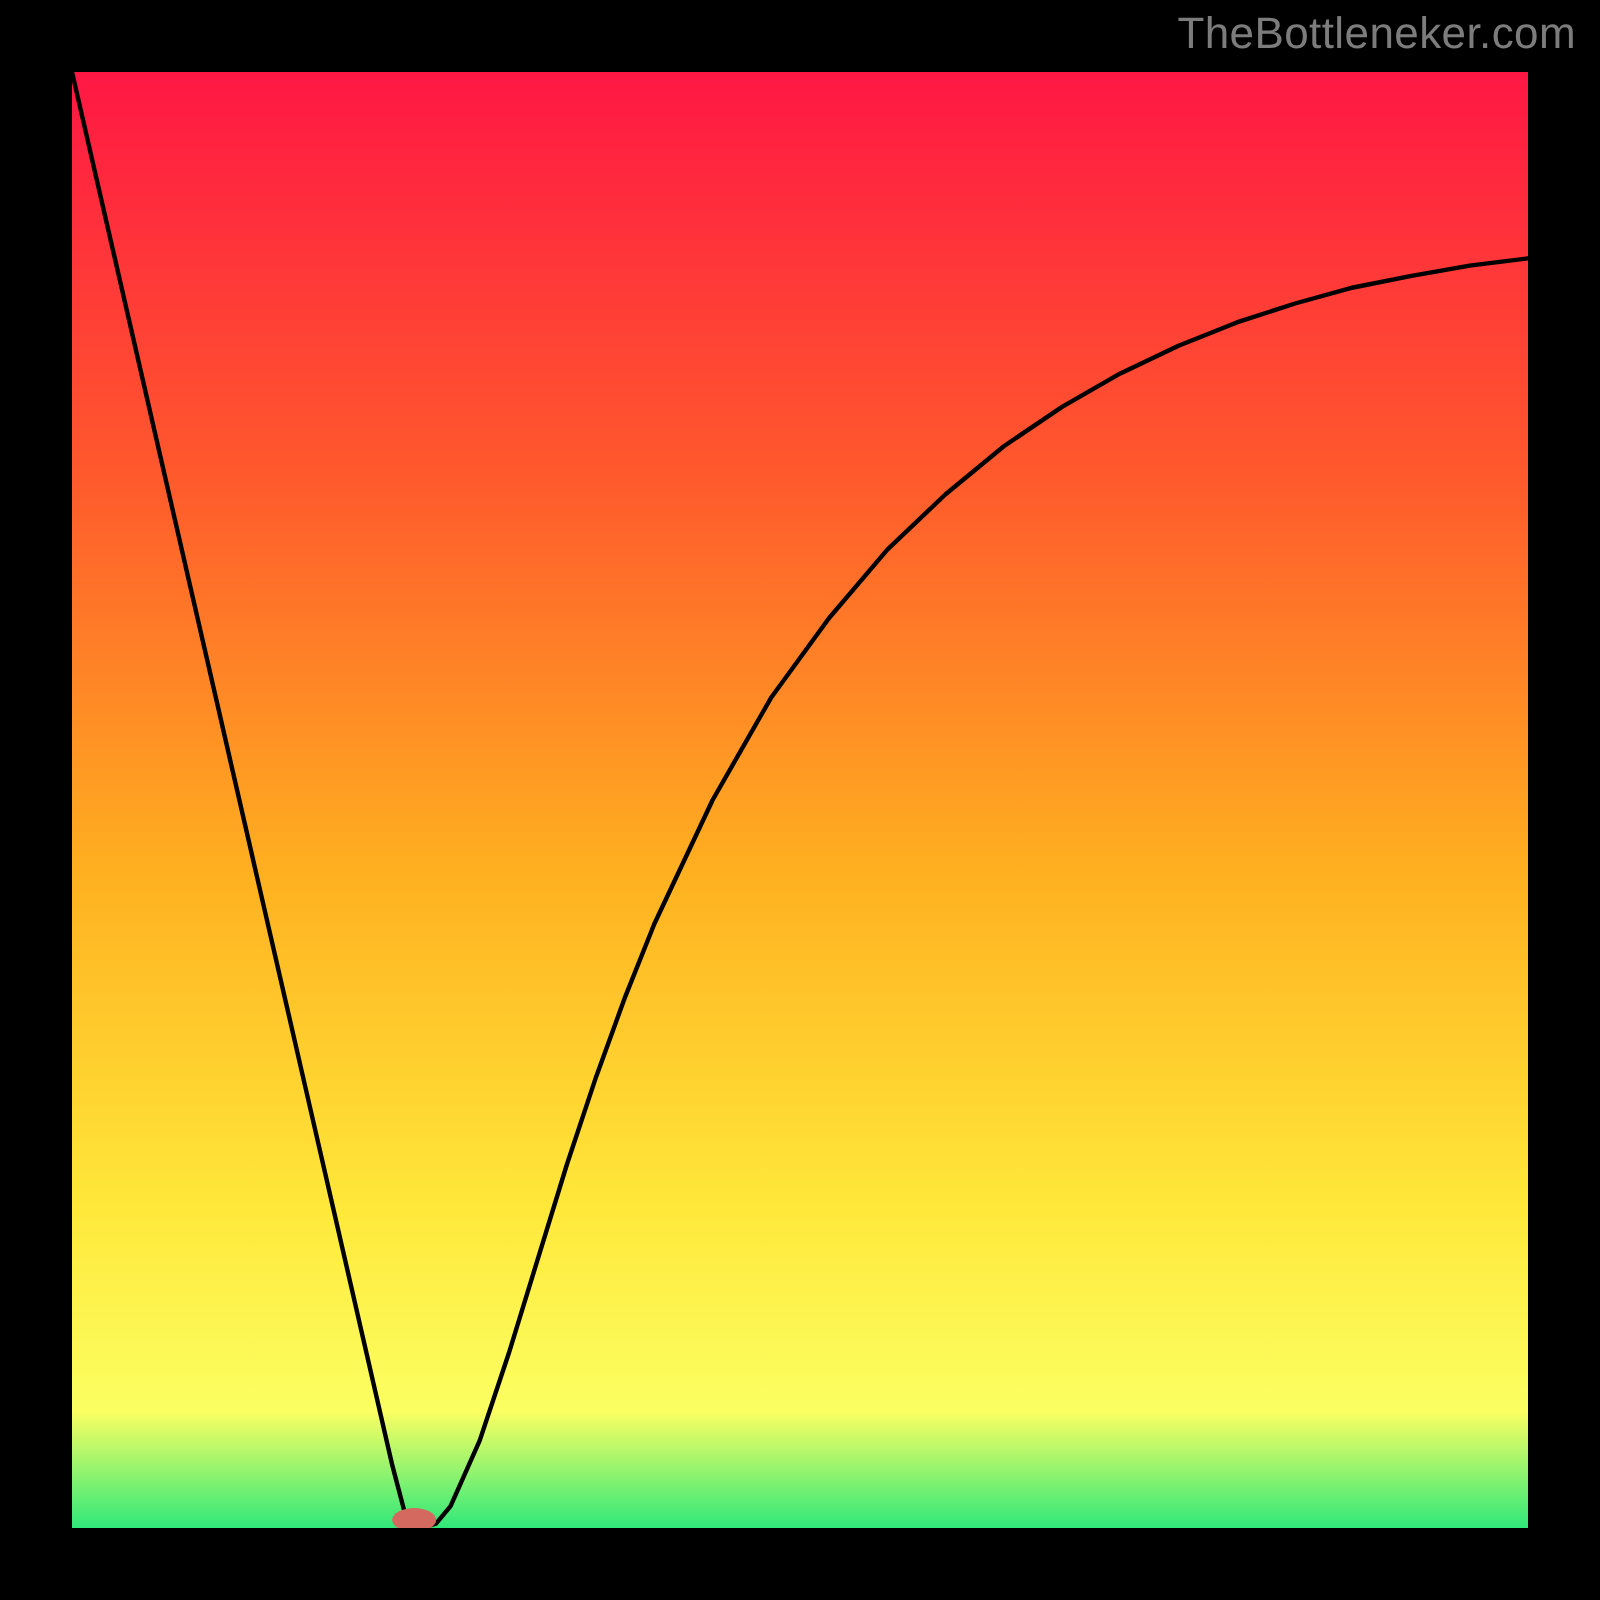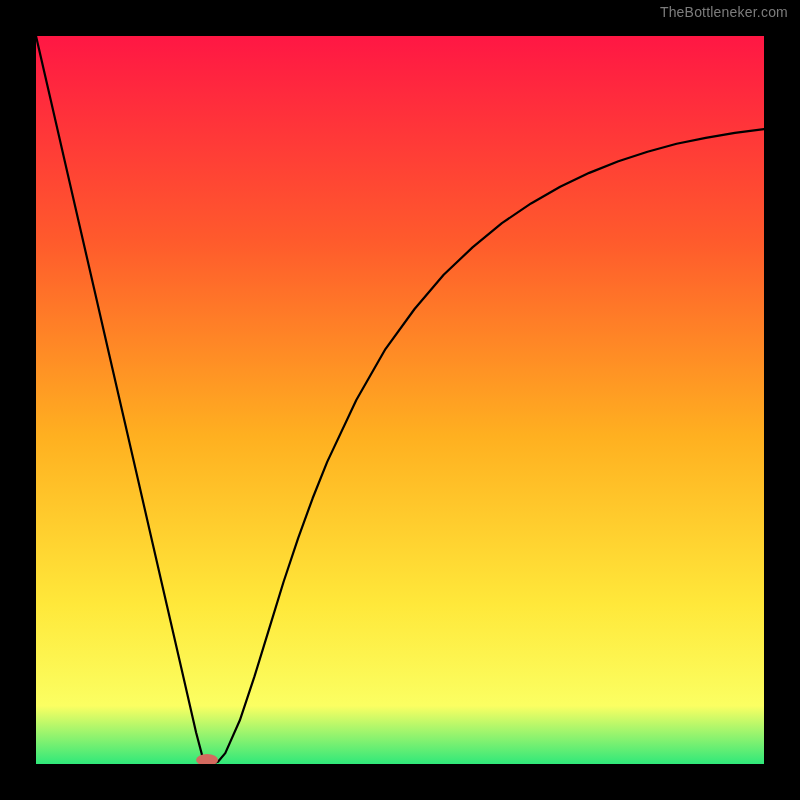--- a/index.html
+++ b/index.html
@@ -23,21 +23,21 @@
     top: 36px;
     width: 728px;
     height: 728px;
     overflow: hidden;
   }
   .attribution {
     position: absolute;
     top: 4px;
     right: 12px;
     color: #7c7c7c;
-    font-size: 14px;
+    font-size: 22px;
     letter-spacing: 0.2px;
     font-weight: 400;
   }
   svg { display: block; }
 </style>
 </head>
 <body>
 
 <div class="frame">
   <div class="attribution">TheBottleneker.com</div>

